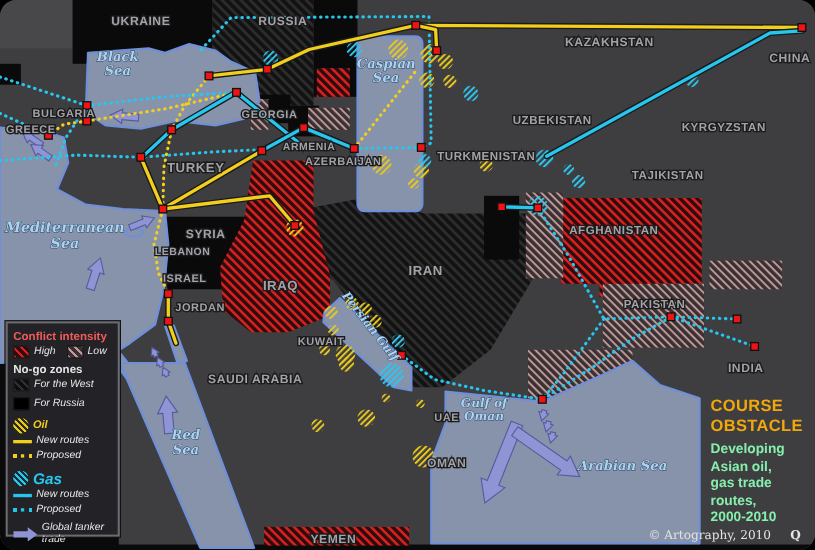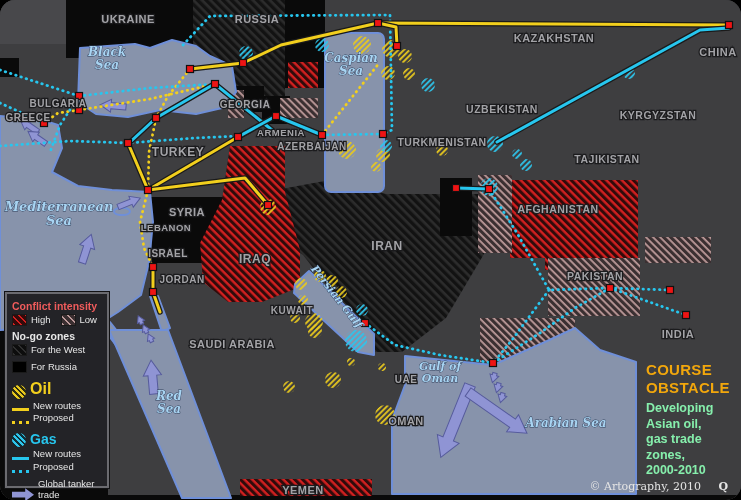--- a/index.html
+++ b/index.html
@@ -12,21 +12,21 @@
                font-weight:bold;fill:#a8d4f2;paint-order:stroke;stroke:#30405c;stroke-width:.8px;}
   
   #legend{position:absolute;left:5px;top:292px;width:104px;height:196px;background:#232327;
           border:2px solid #6b6b70;outline:1px solid #121214;box-sizing:border-box;
           padding:4px 5px;display:flex;flex-direction:column;gap:2px;color:#e6e6e6;
           font-size:9.5px;line-height:1.15;}
   #legend .hdr{font-weight:bold;font-size:10.5px;margin-top:2px;}
   #legend .hdr.red{color:#f05c5c;}
   #legend .hdr.oil{color:#f2cf1d;}
   #legend .hdr.gas{color:#27c6ee;}
-  #legend .row{display:flex;align-items:flex-end;gap:4px;}
+  #legend .row{display:flex;align-items:center;gap:4px;font-style:italic;}
   .sw{width:13px;height:10px;flex:none;border:1px solid #1a1a1a;}
   .sw-high{background:repeating-linear-gradient(45deg,#d32020 0 2px,#350a0a 2px 5px);}
   .sw-low{background:repeating-linear-gradient(45deg,#bd9a9a 0 2px,#3a2e30 2px 5px);}
   .sw-west{background:repeating-linear-gradient(45deg,#2f2f2f 0 2px,#0d0d0d 2px 5px);}
   .sw-black{background:#000;}
   .ic-circ{width:14px;height:14px;border-radius:50%;flex:none;}
   .ic-oil{background:repeating-linear-gradient(45deg,#e8c81e 0 2px,#2c2c10 2px 4px);}
   .ic-gas{background:repeating-linear-gradient(45deg,#2ec5ec 0 2px,#103038 2px 4px);}
   .ln{width:17px;height:0;flex:none;}
   .ln-oil{border-top:3px solid #f2cf1d;}
@@ -279,21 +279,21 @@
     <div class="row">
       <span class="sw sw-west"></span>
       <span>For the West</span>
     </div>
     <div class="row" style="margin-top:3px">
       <span class="sw sw-black"></span>
       <span>For Russia</span>
     </div>
     <div class="row" style="margin-top:5px">
       <span class="ic-circ ic-oil"></span>
-      <span class="hdr oil" style="margin-top:0;font-size:16px">Oil</span>
+      <span class="hdr oil" style="margin-top:0;font-size:10px">Oil</span>
     </div>
     <div class="row">
       <span class="ln ln-oil"></span>
       <span>New routes</span>
     </div>
     <div class="row">
       <span class="ln ln-oil-d"></span>
       <span>Proposed</span>
     </div>
     <div class="row" style="margin-top:5px">
@@ -318,21 +318,21 @@
 
   <div id="titleblock">
     <div class="t1">
       <div>COURSE</div>
       <div>OBSTACLE</div>
     </div>
     <div class="t2">
       <div>Developing</div>
       <div>Asian oil,</div>
       <div>gas trade</div>
-      <div>zones,</div>
+      <div>routes,</div>
       <div>2000-2010</div>
     </div>
   </div>
 
   <div id="credit">
     <span>© Artography, 2010</span>
     <span class="q">Q</span>
   </div>
 </div>
 

